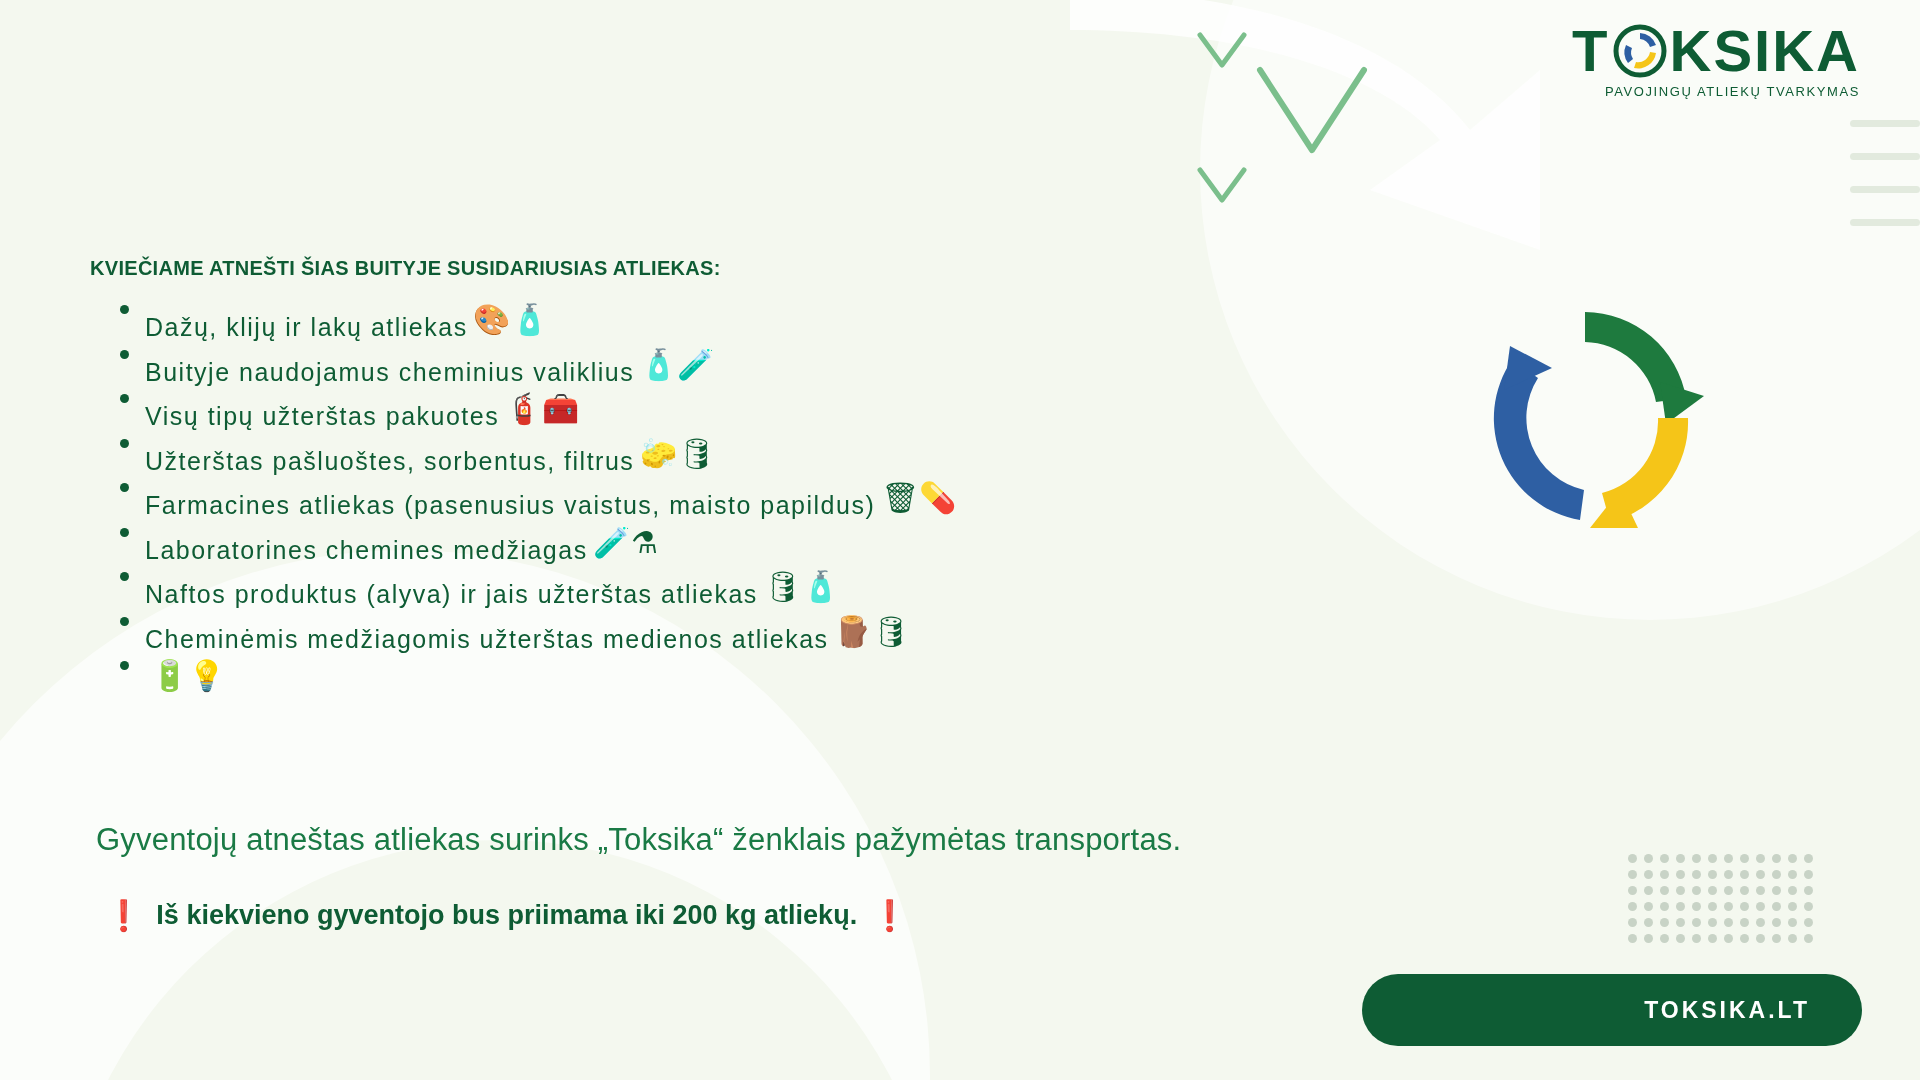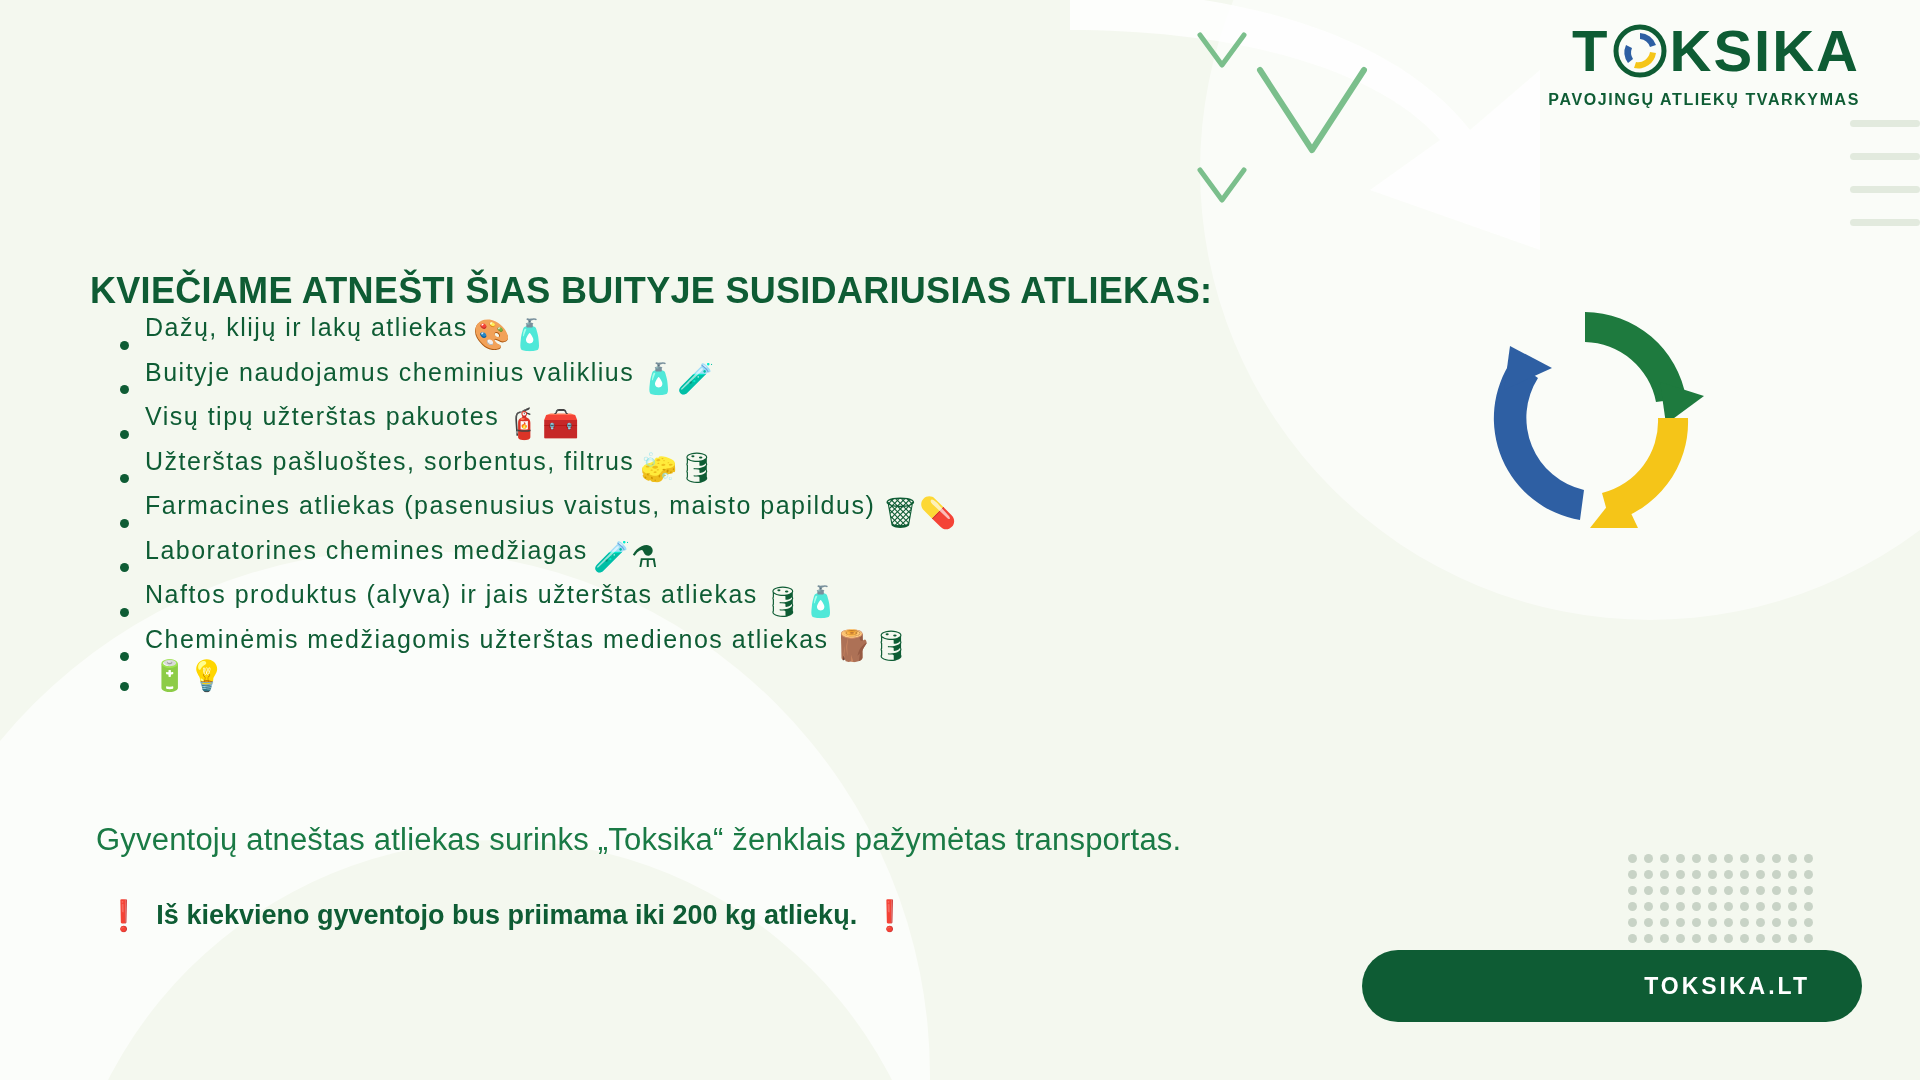--- a/index.html
+++ b/index.html
@@ -119,63 +119,63 @@
     justify-content: flex-end;
   }
   .logo-word .o-mark {
     display: inline-block;
     width: 56px;
     height: 56px;
     position: relative;
     margin: 0 2px;
   }
   .logo-tag {
-    margin-top: 11px;
-    font-size: 16px;
+    margin-top: 4px;
+    font-size: 13px;
     letter-spacing: 1.6px;
     color: #0e5c34;
-    font-weight: bold;
+    font-weight: normal;
   }
 
   
   .headline {
     position: absolute;
     left: 78px;
     top: 88px;
     font-size: 45px;
     font-weight: bold;
     color: #0e5c34;
     letter-spacing: 0.5px;
   }
   .subhead {
     position: absolute;
     left: 90px;
     top: 240px;
-    font-size: 36px;
+    font-size: 20px;
     font-weight: bold;
     color: #0e5c34;
     letter-spacing: 0.3px;
   }
 
   .waste-list {
     position: absolute;
     left: 120px;
     top: 305px;
     margin: 0;
     padding: 0;
     list-style: none;
     width: 1320px;
   }
   .waste-list li {
     font-size: 25px;
     color: #0e5c34;
     letter-spacing: 1.5px;
     line-height: 1.78;
     display: flex;
-    align-items: flex-end;
+    align-items: flex-start;
   }
   .waste-list li .bullet {
     display: inline-block;
     width: 9px;
     height: 9px;
     border-radius: 50%;
     background: #0e5c34;
     margin-right: 16px;
     flex: none;
   }
@@ -213,21 +213,21 @@
     right: 210px;
     top: 290px;
     width: 250px;
     height: 250px;
   }
 
   
   .site-btn {
     position: absolute;
     right: 58px;
-    bottom: 58px;
+    bottom: 34px;
     width: 500px;
     height: 72px;
     background: #0e5c34;
     border-radius: 36px;
     color: #ffffff;
     font-size: 23px;
     font-weight: bold;
     letter-spacing: 3px;
     display: flex;
     align-items: center;

